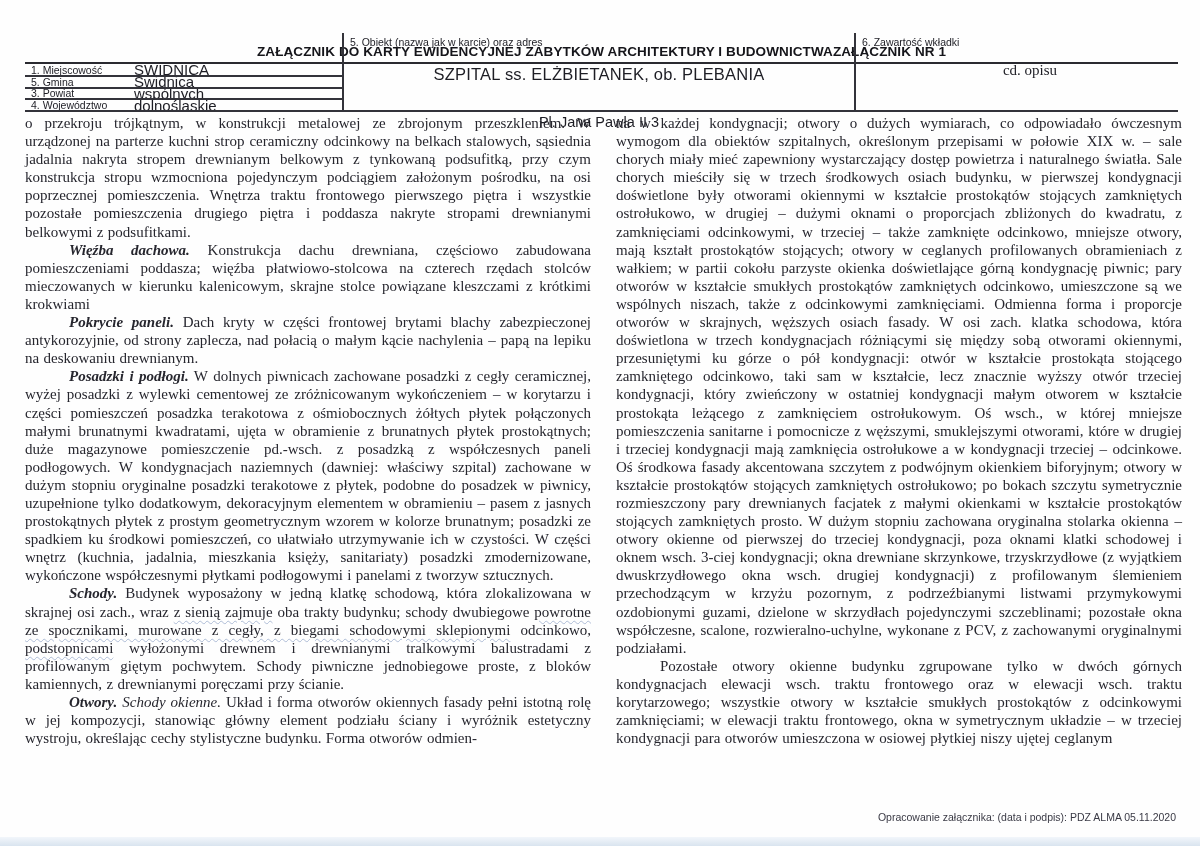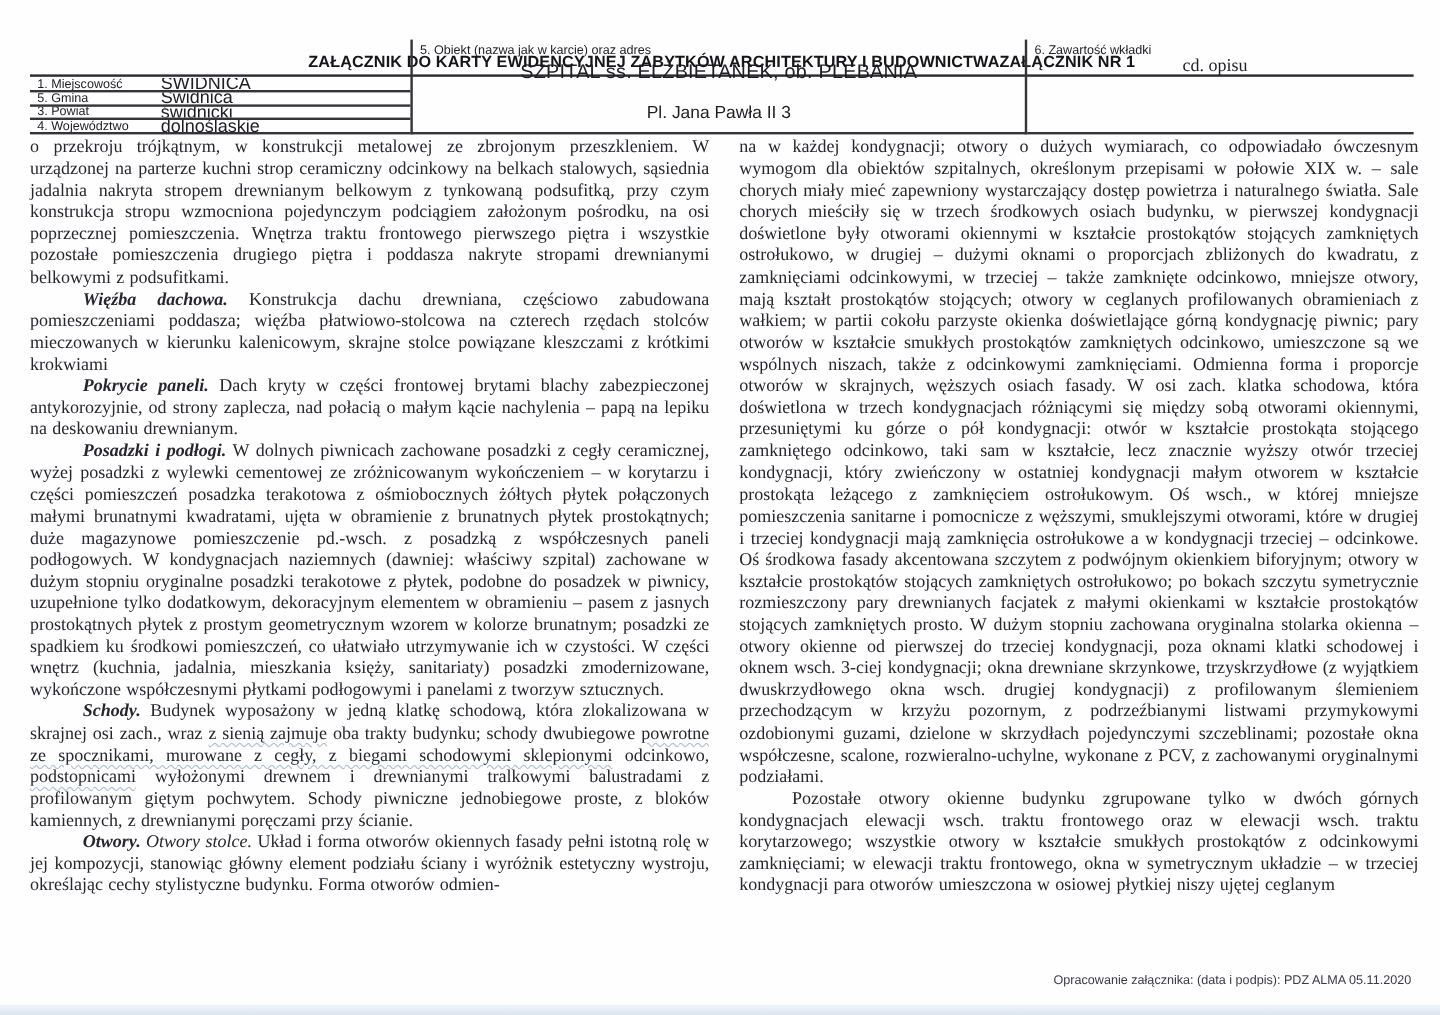--- a/index.html
+++ b/index.html
@@ -35,28 +35,28 @@
     flex:1;display:flex;align-items:center;
     border-bottom:2px solid #33333a;
     overflow:hidden;
   }
   .tbl .row .lab{font-size:10.5px;width:103px;padding-left:6px;flex:none;}
   .tbl .row .val{font-size:15px;}
   .tbl .c-mid{
     width:510px;
     border-left:2px solid #33333a;border-right:2px solid #33333a;
     border-bottom:2px solid #33333a;
-    display:flex;flex-direction:column;
+    display:flex;flex-direction:column;gap:14px;
   }
   .tbl .c-mid .lab{font-size:10.5px;padding:3px 0 0 6px;}
   .tbl .c-mid .obj-name{font-size:16.5px;font-weight:normal;text-align:center;margin-top:3px;letter-spacing:0.2px;}
   .tbl .c-mid .obj-addr{font-size:14.5px;text-align:center;margin-top:16px;}
   .tbl .c-right{
     flex:1;border-bottom:2px solid #33333a;
-    display:flex;flex-direction:row;
+    display:flex;flex-direction:column;
   }
   .tbl .c-right .lab{font-size:10.5px;padding:3px 0 0 6px;}
   .tbl .c-right .val{
     font-family:"Liberation Serif", serif;
     font-size:15px;text-align:center;margin-top:14px;padding-left:26px;
   }
   
   .cols{
     position:absolute;left:25px;top:114px;
     display:flex;gap:25px;
@@ -99,21 +99,21 @@
       <div class="row">
         <span class="lab">1. Miejscowość</span>
         <span class="val">ŚWIDNICA</span>
       </div>
       <div class="row">
         <span class="lab">5. Gmina</span>
         <span class="val">Świdnica</span>
       </div>
       <div class="row">
         <span class="lab">3. Powiat</span>
-        <span class="val">świdnicki</span>
+        <span class="val">wspólnych</span>
       </div>
       <div class="row">
         <span class="lab">4. Województwo</span>
         <span class="val">dolnośląskie</span>
       </div>
     </div>
     <div class="c-mid">
       <span class="lab">5. Obiekt (nazwa jak w karcie) oraz adres</span>
       <div class="obj-name">SZPITAL ss. ELŻBIETANEK, ob. PLEBANIA</div>
       <div class="obj-addr">Pl. Jana Pawła II 3</div>
@@ -125,21 +125,21 @@
   </div>
 
   <div class="cols">
 
     <div class="col">
       <p><span>o przekroju trójkątnym, w konstrukcji metalowej ze zbrojonym przeszkleniem. W urządzonej na parterze kuchni strop ceramiczny odcinkowy na belkach stalowych, sąsiednia jadalnia nakryta stropem drewnianym belkowym z tynkowaną podsufitką, przy czym konstrukcja stropu wzmocniona pojedynczym podciągiem założonym pośrodku, na osi poprzecznej pomieszczenia. Wnętrza traktu frontowego pierwszego piętra i wszystkie pozostałe pomieszczenia drugiego piętra i poddasza nakryte stropami drewnianymi belkowymi z podsufitkami.</span></p>
       <p class="ind"><span class="lead">Więźba dachowa.</span><span> Konstrukcja dachu drewniana, częściowo zabudowana pomieszczeniami poddasza; więźba płatwiowo-stolcowa na czterech rzędach stolców mieczowanych w kierunku kalenicowym, skrajne stolce powiązane kleszczami z krótkimi krokwiami</span></p>
       <p class="ind"><span class="lead">Pokrycie paneli.</span><span> Dach kryty w części frontowej brytami blachy zabezpieczonej antykorozyjnie, od strony zaplecza, nad połacią o małym kącie nachylenia – papą na lepiku na deskowaniu drewnianym.</span></p>
       <p class="ind"><span class="lead">Posadzki i podłogi.</span><span> W dolnych piwnicach zachowane posadzki z cegły ceramicznej, wyżej posadzki z wylewki cementowej ze zróżnicowanym wykończeniem – w korytarzu i części pomieszczeń posadzka terakotowa z ośmiobocznych żółtych płytek połączonych małymi brunatnymi kwadratami, ujęta w obramienie z brunatnych płytek prostokątnych; duże magazynowe pomieszczenie pd.-wsch. z posadzką z współczesnych paneli podłogowych. W kondygnacjach naziemnych (dawniej: właściwy szpital) zachowane w dużym stopniu oryginalne posadzki terakotowe z płytek, podobne do posadzek w piwnicy, uzupełnione tylko dodatkowym, dekoracyjnym elementem w obramieniu – pasem z jasnych prostokątnych płytek z prostym geometrycznym wzorem w kolorze brunatnym; posadzki ze spadkiem ku środkowi pomieszczeń, co ułatwiało utrzymywanie ich w czystości. W części wnętrz (kuchnia, jadalnia, mieszkania księży, sanitariaty) posadzki zmodernizowane, wykończone współczesnymi płytkami podłogowymi i panelami z tworzyw sztucznych.</span></p>
       <p class="ind"><span class="lead">Schody.</span><span> Budynek wyposażony w jedną klatkę schodową, która zlokalizowana w skrajnej osi zach., wraz </span><span class="pen">z sienią zajmuje</span><span> oba trakty budynku; schody dwubiegowe </span><span class="pen">powrotne ze spocznikami, murowane z cegły, z biegami schodowymi sklepionymi</span><span> odcinkowo, </span><span class="pen">podstopnicami</span><span> wyłożonymi drewnem i drewnianymi tralkowymi balustradami z profilowanym giętym pochwytem. Schody piwniczne jednobiegowe proste, z bloków kamiennych, z drewnianymi poręczami przy ścianie.</span></p>
-      <p class="ind"><span class="lead">Otwory.</span><span class="lead2"> Otwory stolce.</span><span> Układ i forma otworów okiennych fasady pełni istotną rolę w jej kompozycji, stanowiąc główny element podziału ściany i wyróżnik estetyczny wystroju, określając cechy stylistyczne budynku. Forma otworów odmien-</span></p>
+      <p class="ind"><span class="lead">Otwory.</span><span class="lead2"> Schody okienne.</span><span> Układ i forma otworów okiennych fasady pełni istotną rolę w jej kompozycji, stanowiąc główny element podziału ściany i wyróżnik estetyczny wystroju, określając cechy stylistyczne budynku. Forma otworów odmien-</span></p>
     </div>
 
     <div class="col">
       <p><span>na w każdej kondygnacji; otwory o dużych wymiarach, co odpowiadało ówczesnym wymogom dla obiektów szpitalnych, określonym przepisami w połowie XIX w. – sale chorych miały mieć zapewniony wystarczający dostęp powietrza i naturalnego światła. Sale chorych mieściły się w trzech środkowych osiach budynku, w pierwszej kondygnacji doświetlone były otworami okiennymi w kształcie prostokątów stojących zamkniętych ostrołukowo, w drugiej – dużymi oknami o proporcjach zbliżonych do kwadratu, z zamknięciami odcinkowymi, w trzeciej – także zamknięte odcinkowo, mniejsze otwory, mają kształt prostokątów stojących; otwory w ceglanych profilowanych obramieniach z wałkiem; w partii cokołu parzyste okienka doświetlające górną kondygnację piwnic; pary otworów w kształcie smukłych prostokątów zamkniętych odcinkowo, umieszczone są we wspólnych niszach, także z odcinkowymi zamknięciami. Odmienna forma i proporcje otworów w skrajnych, węższych osiach fasady. W osi zach. klatka schodowa, która doświetlona w trzech kondygnacjach różniącymi się między sobą otworami okiennymi, przesuniętymi ku górze o pół kondygnacji: otwór w kształcie prostokąta stojącego zamkniętego odcinkowo, taki sam w kształcie, lecz znacznie wyższy otwór trzeciej kondygnacji, który zwieńczony w ostatniej kondygnacji małym otworem w kształcie prostokąta leżącego z zamknięciem ostrołukowym. Oś wsch., w której mniejsze pomieszczenia sanitarne i pomocnicze z węższymi, smuklejszymi otworami, które w drugiej i trzeciej kondygnacji mają zamknięcia ostrołukowe a w kondygnacji trzeciej – odcinkowe. Oś środkowa fasady akcentowana szczytem z podwójnym okienkiem biforyjnym; otwory w kształcie prostokątów stojących zamkniętych ostrołukowo; po bokach szczytu symetrycznie rozmieszczony pary drewnianych facjatek z małymi okienkami w kształcie prostokątów stojących zamkniętych prosto. W dużym stopniu zachowana oryginalna stolarka okienna – otwory okienne od pierwszej do trzeciej kondygnacji, poza oknami klatki schodowej i oknem wsch. 3-ciej kondygnacji; okna drewniane skrzynkowe, trzyskrzydłowe (z wyjątkiem dwuskrzydłowego okna wsch. drugiej kondygnacji) z profilowanym ślemieniem przechodzącym w krzyżu pozornym, z podrzeźbianymi listwami przymykowymi ozdobionymi guzami, dzielone w skrzydłach pojedynczymi szczeblinami; pozostałe okna współczesne, scalone, rozwieralno-uchylne, wykonane z PCV, z zachowanymi oryginalnymi podziałami.</span></p>
       <p class="ind"><span>Pozostałe otwory okienne budynku zgrupowane tylko w dwóch górnych kondygnacjach elewacji wsch. traktu frontowego oraz w elewacji wsch. traktu korytarzowego; wszystkie otwory w kształcie smukłych prostokątów z odcinkowymi zamknięciami; w elewacji traktu frontowego, okna w symetrycznym układzie – w trzeciej kondygnacji para otworów umieszczona w osiowej płytkiej niszy ujętej ceglanym</span></p>
     </div>
 
   </div>
 
   <div class="ftr">Opracowanie załącznika: (data i podpis): PDZ ALMA 05.11.2020</div>

